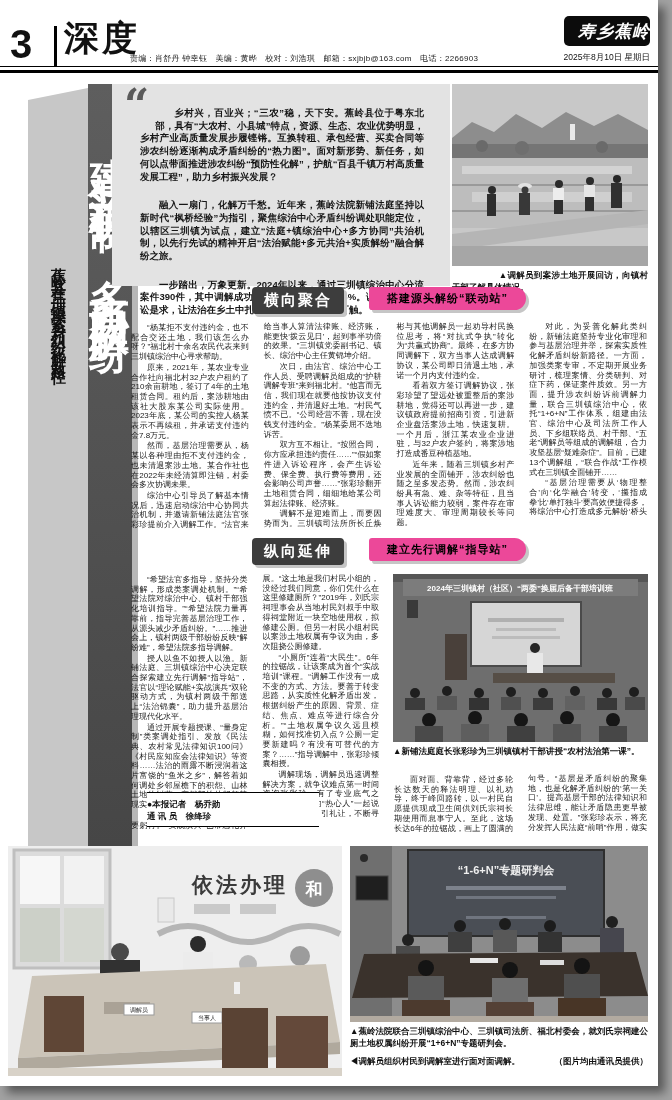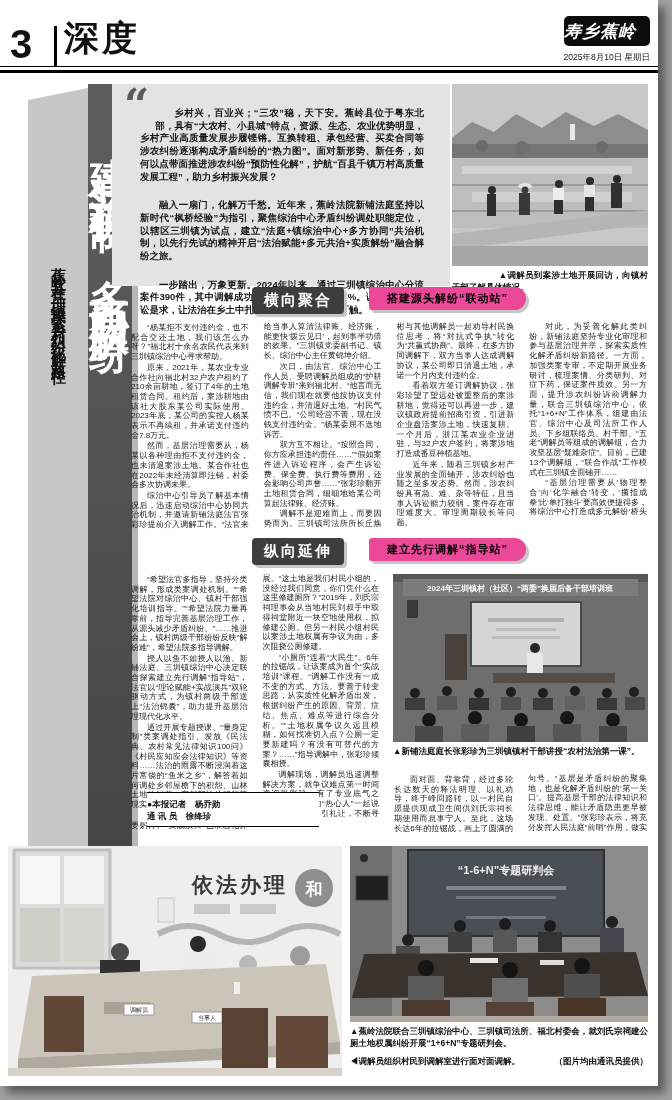--- a/index.html
+++ b/index.html
@@ -4,21 +4,21 @@
 <style>
   html,body{margin:0;padding:0}
   body{width:672px;height:1100px;background:#a2a2a2;font-family:"Liberation Sans",sans-serif;position:relative;overflow:hidden;color:#111}
   .ab{position:absolute}
   .page{position:absolute;left:0;top:0;width:658px;height:1086px;background:#fff;box-shadow:7px 7px 9px rgba(0,0,0,.45)}
   
   .pageno{left:10px;top:24px;font-size:40px;font-weight:bold;line-height:1}
   .mh-divider{left:54px;top:26px;width:3px;height:40px;background:#000}
   .secname{left:64px;top:20px;font-size:35px;font-weight:900;letter-spacing:3px;line-height:1}
   .credits{left:130px;top:53px;font-size:8px;color:#222;letter-spacing:.3px}
-  .logo{right:8px;top:16px;width:86px;height:30px;background:#0c0c0c;border-radius:5px;color:#fff;text-align:left;line-height:30px;font-family:"DejaVu Serif",serif;font-style:italic;font-weight:bold;font-size:17px;letter-spacing:1px}
+  .logo{right:8px;top:16px;width:86px;height:30px;background:#0c0c0c;border-radius:5px;color:#fff;text-align:right;line-height:30px;font-family:"DejaVu Serif",serif;font-style:italic;font-weight:bold;font-size:17px;letter-spacing:1px}
   .dateline{right:8px;top:52px;font-size:8.5px;color:#111}
   .rule-thin{left:0;top:66px;width:658px;height:1px;background:#000}
   .rule-thick{left:0;top:70px;width:658px;height:3px;background:#000}
   
   .band-light{left:28px;top:88px;width:60px;height:758px;background:#c7c7c7;clip-path:polygon(0 12px,100% 0,100% 100%,0 100%)}
   .band-dark{left:88px;top:84px;width:44px;height:762px;background:linear-gradient(180deg,#5e5e5e,#464646);box-shadow:6px 5px 0 #b7b7b7;clip-path:none}
   .v-sub{position:absolute;left:50%;top:168px;transform:translateX(-50%);writing-mode:vertical-rl;text-orientation:upright;font-size:15px;font-weight:bold;letter-spacing:6px;color:#101010;white-space:pre}
   .v-main{position:absolute;left:50%;top:42px;transform:translateX(-50%);writing-mode:vertical-rl;text-orientation:upright;font-size:40px;font-weight:900;letter-spacing:11px;color:#fff;white-space:pre}
   
   .intro{left:112px;top:84px;width:338px;height:202px;background:#e3e3e3;padding:7px 10px 6px 12px;box-sizing:border-box}
@@ -44,20 +44,21 @@
   .caprow{left:350px;top:1056px;width:298px;display:flex;justify-content:space-between;font-size:8.5px;font-weight:bold}
 </style>
 </head>
 <body>
 
 <div class="page">
 
   <div class="ab pageno">3</div>
   <div class="ab mh-divider"></div>
   <div class="ab secname">深度</div>
+  <div class="ab credits">责编：肖舒丹 钟幸钰　美编：黄晔　校对：刘浩琪　邮箱：sxjbjb@163.com　电话：2266903</div>
   <div class="ab logo">寿乡蕉岭</div>
   <div class="ab dateline">2025年8月10日 星期日</div>
   <div class="ab rule-thin"></div>
   <div class="ab rule-thick"></div>
 
   <div class="ab band-light">
     <div class="v-sub">蕉岭县在三圳镇探索乡村纠纷化解新路径</div>
   </div>
   <div class="ab band-dark">
     <div class="v-main">建立共治机制 多方协同解纷</div>

